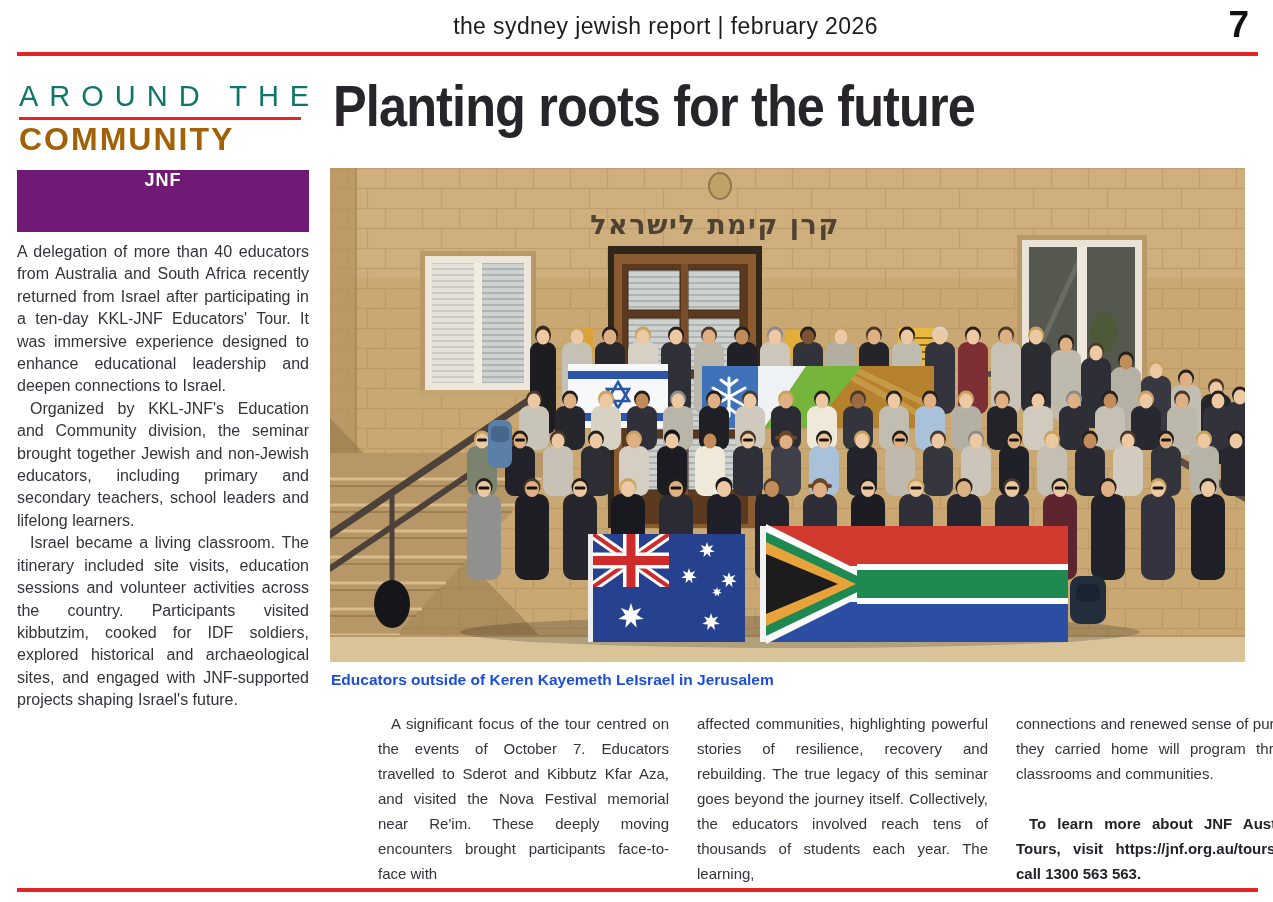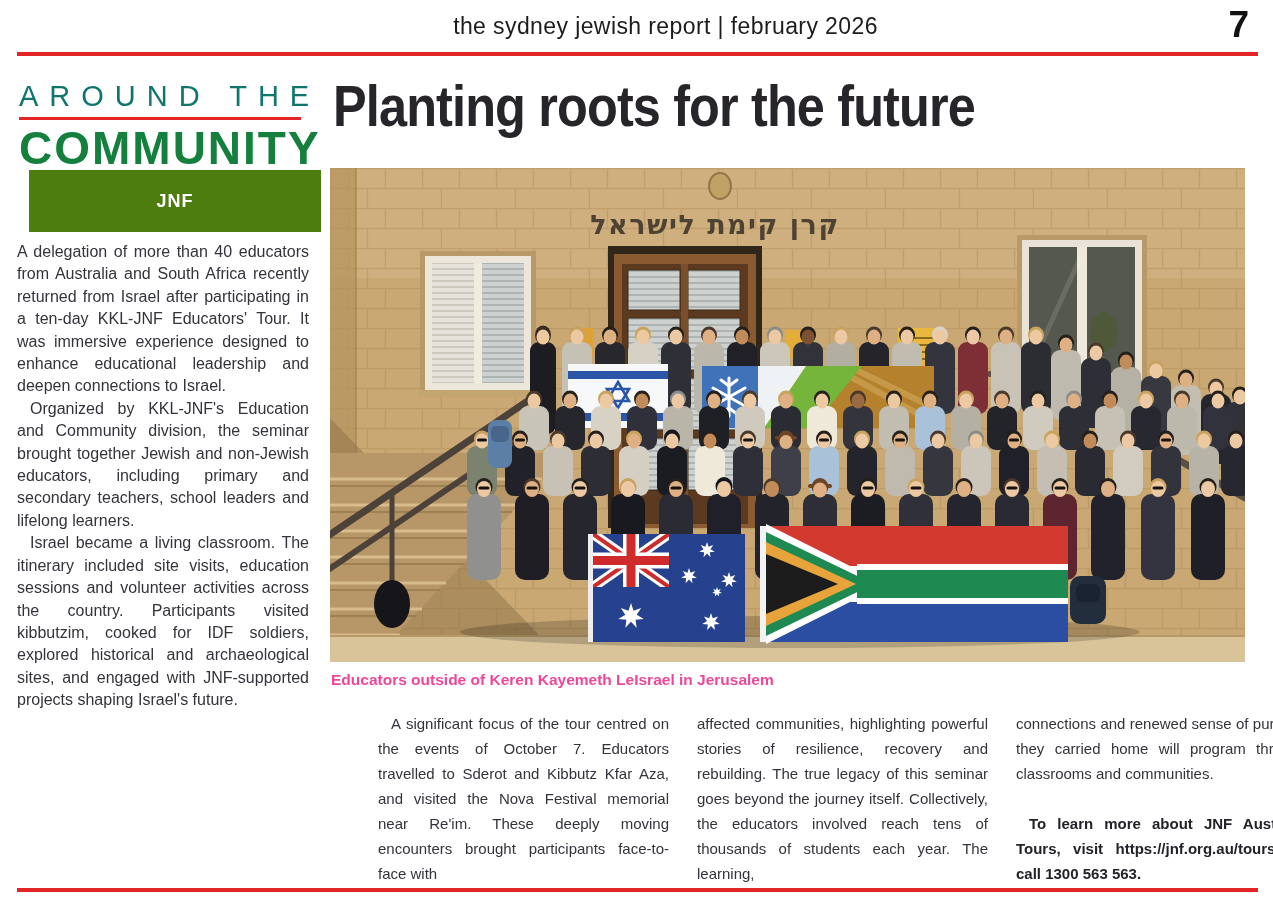--- a/index.html
+++ b/index.html
@@ -16,41 +16,41 @@
   }
   .rule{position:absolute;left:17px;right:15px;height:4px;background:#e32526;}
   .rule-top{top:52px;}
   .rule-bottom{top:888px;}
   .kicker{position:absolute;left:19px;top:80px;width:290px;}
   .kicker-line1{
     color:#0f766e;font-size:29px;letter-spacing:11px;white-space:nowrap;
   }
   .kicker-rule{width:282px;height:3px;background:#e32526;margin:4px 0 1px 0;}
   .kicker-line2{
-    color:#15803d;font-size:46px;font-weight:bold;letter-spacing:2px;white-space:nowrap;
+    color:#a16207;font-size:32px;font-weight:bold;letter-spacing:2px;white-space:nowrap;
   }
   .jnf-box{
-    position:absolute;left:17px;top:170px;width:292px;height:62px;background:#4d7c0f;
-    display:flex;align-items:center;justify-content:center;
-    color:#fff;font-size:18px;font-weight:bold;letter-spacing:1px;margin-left:12px;
+    position:absolute;left:17px;top:170px;width:292px;height:62px;background:#701a75;
+    display:flex;justify-content:center;
+    color:#fff;font-size:18px;font-weight:bold;letter-spacing:1px;
   }
   .headline{
     position:absolute;left:333px;top:72px;font-size:58px;font-weight:bold;color:#28252a;
     letter-spacing:-1px;white-space:nowrap;transform:scaleX(.87);transform-origin:left top;
   }
   .intro-col{
     position:absolute;left:17px;top:241px;width:292px;
     font-size:16px;line-height:22.4px;text-align:justify;text-justify:inter-word;
   }
   .intro-col p{margin:0;}
   .intro-col p + p{text-indent:13px;}
   .photo-frame{position:absolute;left:330px;top:168px;width:798px;height:494px;}
   .photo-frame svg{display:block;}
   .photo-caption{
-    position:absolute;left:331px;top:671px;font-size:15.5px;font-weight:bold;color:#ec4899;
+    position:absolute;left:331px;top:671px;font-size:15.5px;font-weight:bold;color:#1d4ed8;
   }
   .body-cols{
     position:absolute;left:330px;top:711px;width:929px;display:flex;gap:28px;
     font-size:15px;line-height:25px;text-align:justify;text-justify:inter-word;margin-left:48px;
   }
   .body-col{width:299px;}
   .body-col p{margin:0;}
   .body-col p.indent{text-indent:13px;}
   .body-col p.cta{font-weight:bold;margin-top:25px;text-indent:13px;color:#232228;}
 </style>

